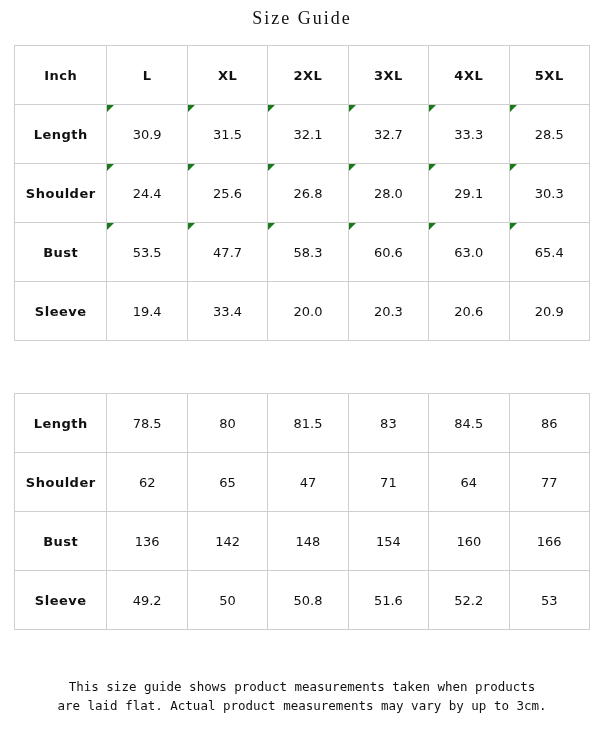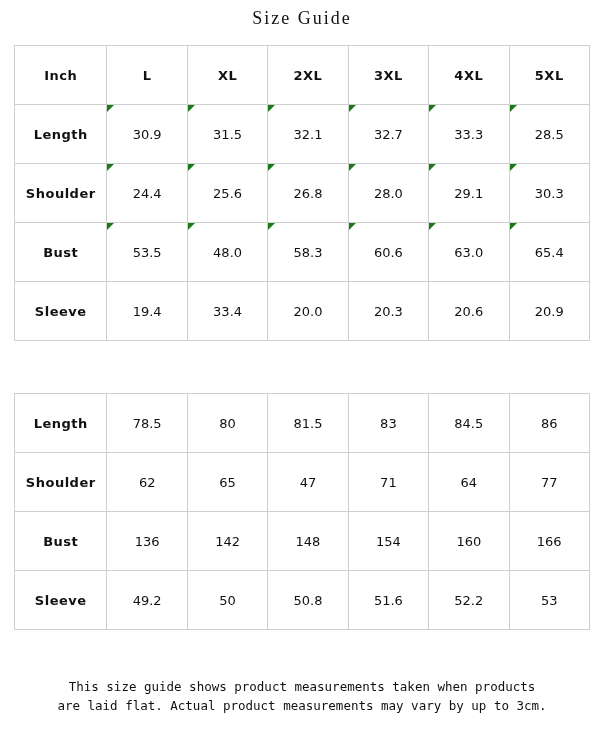--- a/index.html
+++ b/index.html
@@ -132,21 +132,21 @@
         <td class="marked">24.4</td>
         <td class="marked">25.6</td>
         <td class="marked">26.8</td>
         <td class="marked">28.0</td>
         <td class="marked">29.1</td>
         <td class="marked">30.3</td>
       </tr>
       <tr>
         <td class="rowhead">Bust</td>
         <td class="marked">53.5</td>
-        <td class="marked">48.0</td>
+        <td class="marked">47.7</td>
         <td class="marked">58.3</td>
         <td class="marked">60.6</td>
         <td class="marked">63.0</td>
         <td class="marked">65.4</td>
       </tr>
       <tr>
         <td class="rowhead">Sleeve</td>
         <td>19.4</td>
         <td>33.4</td>
         <td>20.0</td>

